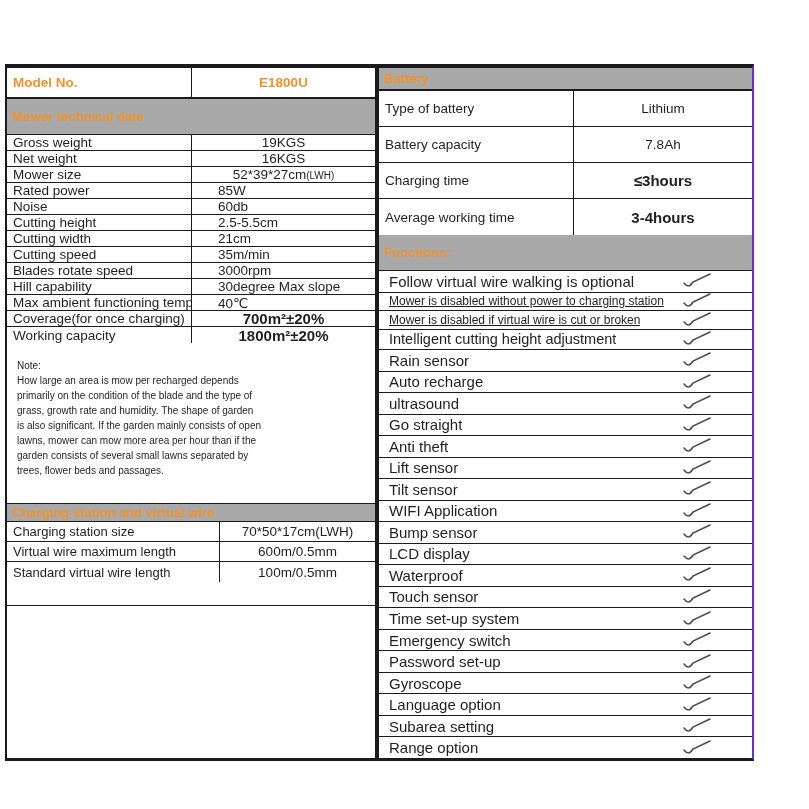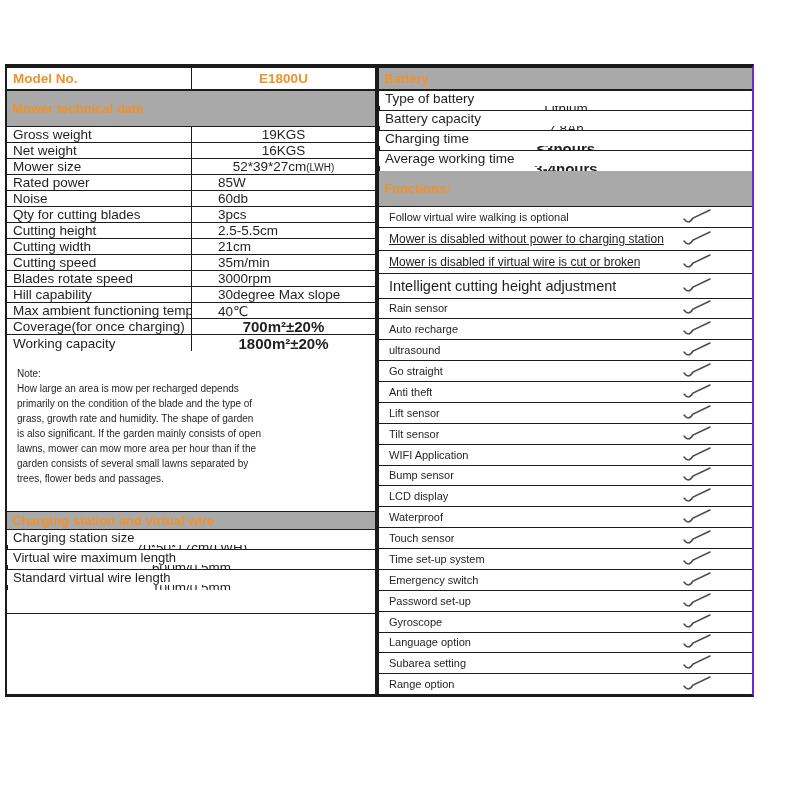--- a/index.html
+++ b/index.html
@@ -15,41 +15,41 @@
   .row{display:flex;box-sizing:border-box;border-bottom:1px solid #1b1b1b;align-items:stretch;position:relative;}
   .row:last-child{border-bottom:none;}
   .cell{box-sizing:border-box;display:flex;align-items:center;font-size:13.5px;overflow:hidden;white-space:nowrap;}
   .label{padding-left:6px;flex:0 0 auto;}
   .value{border-left:1px solid #1b1b1b;flex:1 1 auto;justify-content:center;}
   .v-left{justify-content:flex-start;padding-left:26px;}
   .v-center{justify-content:center;}
   .v-small{font-size:15px;font-weight:bold;}
   .suffix{font-size:10px;margin-top:2px;}
   .orange{color:#F0922B;font-weight:bold;}
-  .model-row{height:23px;border-bottom:2px solid #1b1b1b;}
+  .model-row{height:31px;border-bottom:2px solid #1b1b1b;}
   .model-row .label{width:184px;}
   .section-header{height:36px;background:#a9a9a9;color:#F0922B;font-weight:bold;
     font-size:13px;display:flex;align-items:center;padding-left:5px;box-sizing:border-box;
     border-bottom:1px solid #1b1b1b;white-space:nowrap;overflow:hidden;}
   .spec-row{height:16px;}
   .spec-row .label{width:184px;}
   .note-box{height:161px;box-sizing:border-box;border-bottom:1px solid #1b1b1b;
     padding:15px 4px 0 10px;font-size:10px;line-height:15px;overflow:hidden;}
   .note-line{white-space:nowrap;}
-  .charging-row{height:20px;flex-direction:column;}
+  .charging-row{height:20px;}
   .charging-row .label{width:212px;font-size:13px;}
   .empty-row{height:24px;}
   .battery-header{height:23px;border-bottom:2px solid #1b1b1b;}
-  .battery-row{height:20px;flex-direction:column;}
+  .battery-row{height:36px;}
   .battery-row .label{width:194px;}
   .fn-rows{height:487px;display:flex;flex-direction:column;}
   .fn-row{flex:1 1 auto;display:flex;align-items:center;border-bottom:1px solid #1b1b1b;
     box-sizing:border-box;position:relative;}
   .fn-row:last-child{border-bottom:none;}
-  .fn-label{padding-left:10px;font-size:11px;white-space:nowrap;overflow:hidden;}
+  .fn-label{padding-left:10px;font-size:15px;white-space:nowrap;overflow:hidden;}
   .fn-small{font-size:12px;text-decoration:underline;}
   .fn-large{font-size:14.5px;}
   .check{position:absolute;right:40px;top:50%;transform:translateY(-50%);width:30px;height:16px;}
 </style>
 </head>
 <body>
 
 <div class="sheet">
 
   <div class="tbl tbl-left">
@@ -96,27 +96,20 @@
         </div>
 
         <div class="row spec-row">
           <div class="cell label">Noise</div>
           <div class="cell value v-left">
             <span>60db</span>
             <span class="suffix"></span>
           </div>
         </div>
 
-        <div class="row spec-row">
-          <div class="cell label">Qty for cutting blades</div>
-          <div class="cell value v-left">
-            <span>3pcs</span>
-            <span class="suffix"></span>
-          </div>
-        </div>
 
         <div class="row spec-row">
           <div class="cell label">Cutting height</div>
           <div class="cell value v-left">
             <span>2.5-5.5cm</span>
             <span class="suffix"></span>
           </div>
         </div>
 
         <div class="row spec-row">

